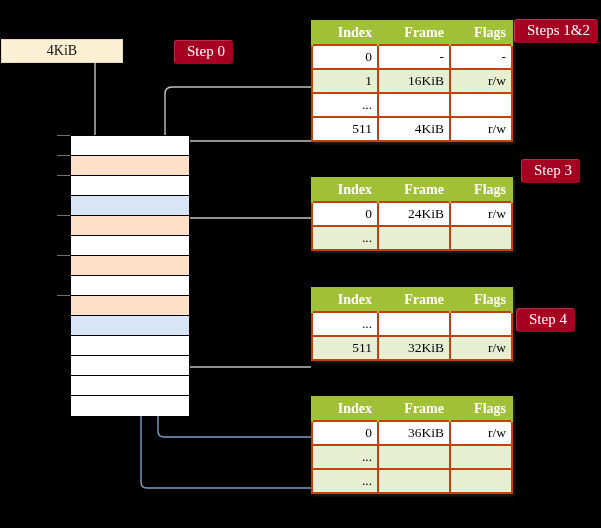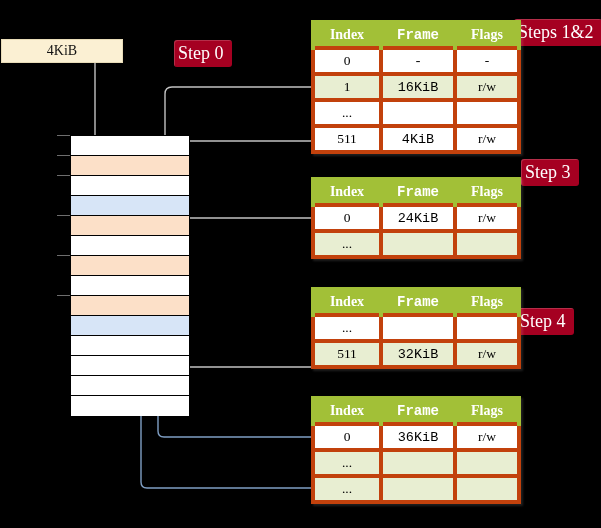--- a/index.html
+++ b/index.html
@@ -9,23 +9,23 @@
     color:#000;
   }
   .stage{position:absolute;inset:0;}
 
   
   .badge{
     position:absolute;
     background:#a50021;
     color:#fff;
     font-family:"Liberation Serif","DejaVu Serif",serif;
-    font-size:18px;
+    font-size:15px;
     line-height:1;
-    padding:4px 8px 5px 4px;
+    padding:4px 8px 5px 13px;
     border-radius:3px;
     white-space:nowrap;
     box-shadow:1px 1px 0 rgba(255,255,255,.18) inset;
     text-align:left;
   }
 
   
   .framebox{
     position:absolute;
     background:#fbf0d3;
@@ -39,41 +39,41 @@
 
   
   .ptable{
     position:absolute;
     border-collapse:collapse;
     background:#fff;
     font-size:13.5px;
     box-shadow:2px 2px 2px rgba(255,255,255,0.12);
   }
   .ptable td,.ptable th{
-    border:4px solid #c2410c;
+    border:2px solid #c2410c;
     padding:2px 5px;
     height:18px;
-    text-align:center;
+    text-align:right;
     font-weight:normal;
     vertical-align:middle;
     white-space:nowrap;
   }
   .ptable th{
     background:#a2c037;
     color:#ffffff;
     font-weight:bold;
     font-size:14px;
     border-color:#a2c037;
     border-bottom:1px solid #8fae24;
   }
   .ptable tr.alt td{ background:#e8eed2; }
   .ptable tr.plain td{ background:#ffffff; }
   .ptable td.hl{ background:#fbfbaf; }
   .c-index{width:54px;}
-  .c-frame{width:60px;font-family:Liberation Mono, monospace;}
+  .c-frame{width:60px;}
   .c-flags{width:50px;}
 
   
   .mem{
     position:absolute;
     border:1px solid #000;
     background:#fff;
     box-sizing:border-box;
   }
   .mem .row{

